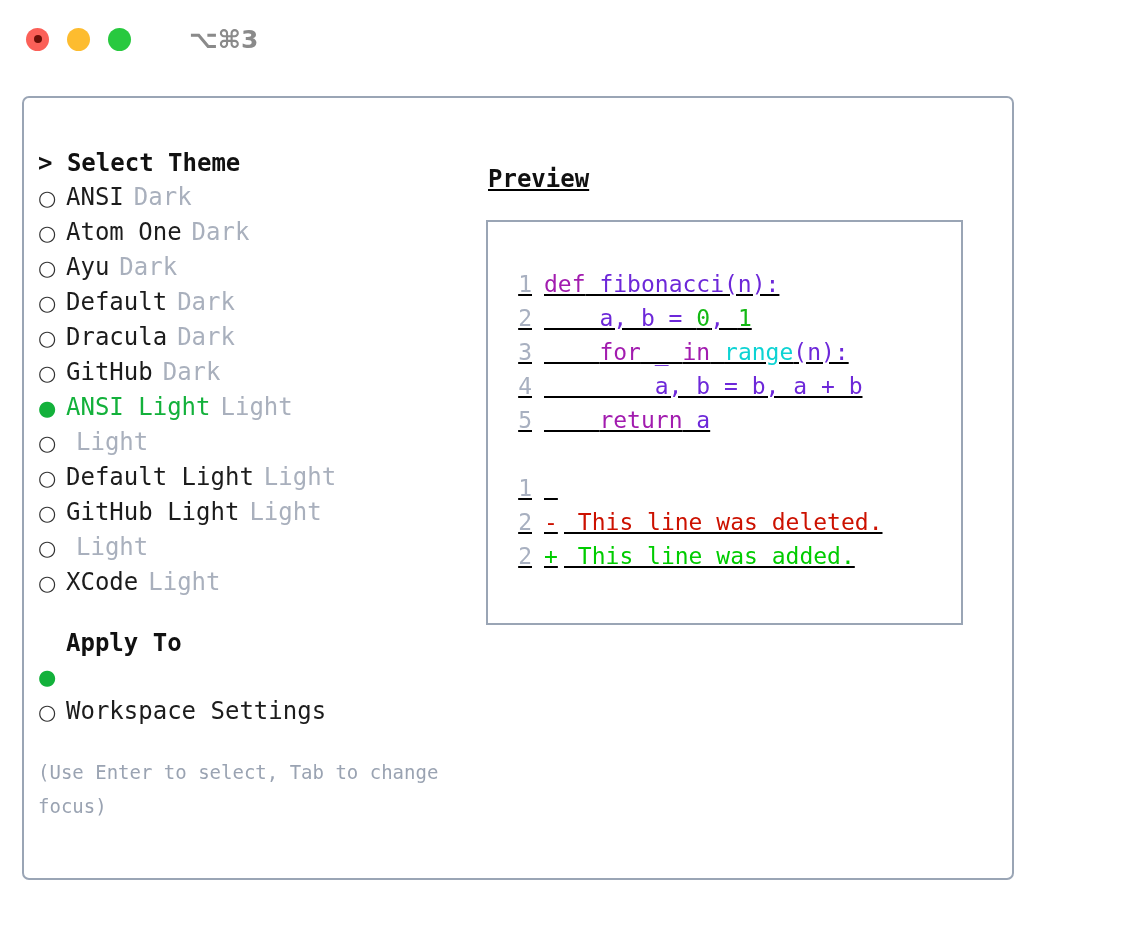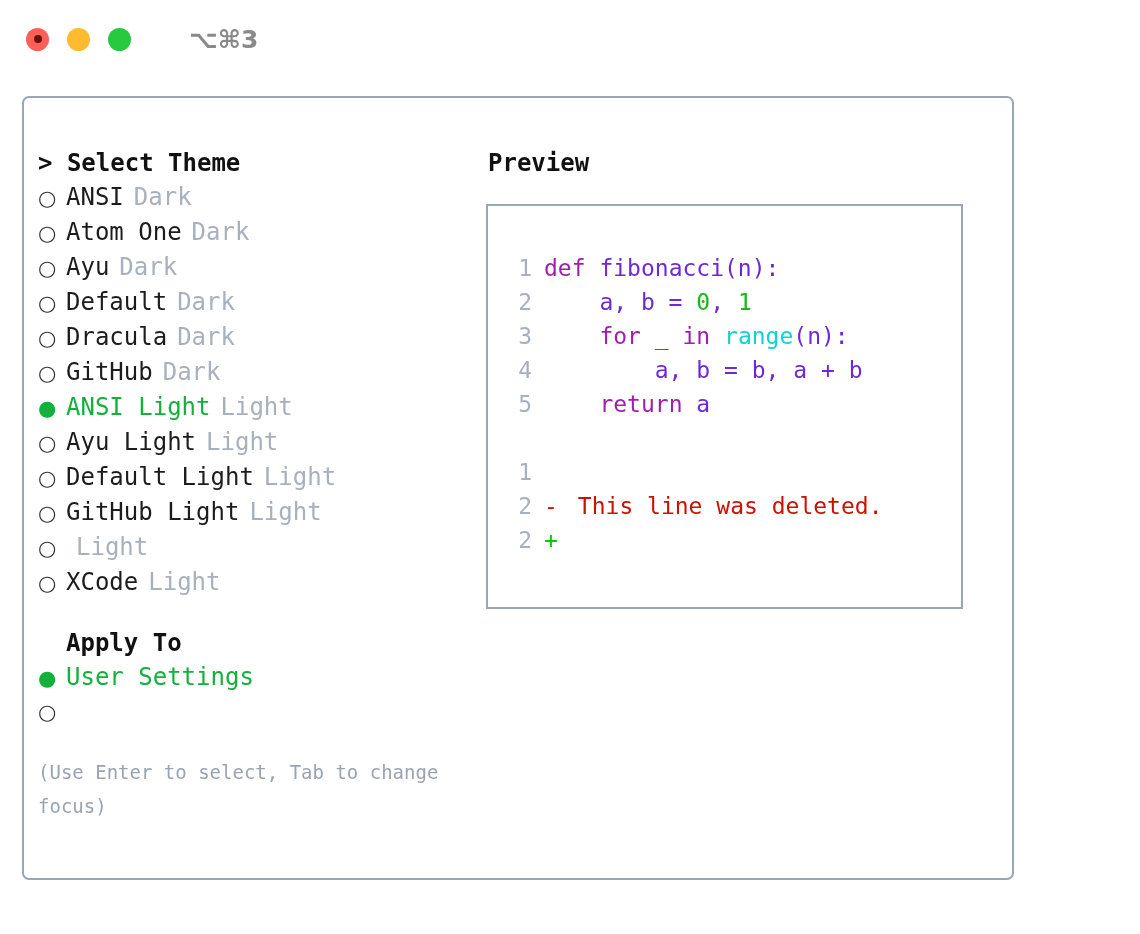--- a/index.html
+++ b/index.html
@@ -136,22 +136,23 @@
     line-height: 34px;
     color: #9aa3b2;
     width: 420px;
     white-space: pre-wrap;
     font-family: "DejaVu Sans Mono", "Liberation Mono", monospace;
   }
 
   
   #right-col {
     flex: 1 1 auto;
-    padding: 48px 0 0 0;
-    box-sizing: border-box;
+    padding: 64px 0 0 0;
+    box-sizing: border-box;
+    text-decoration: underline;
   }
 
   #preview-title {
     font-size: 24px;
     line-height: 34px;
     font-weight: bold;
     color: #111111;
     margin-left: 2px;
   }
 
@@ -215,34 +216,34 @@
         <div class="section-head bold">&gt; Select Theme</div>
 
         <div id="theme-list">
             <div class="opt-row"><span class="marker">○</span><span class="opt-name">ANSI</span><span class="opt-kind">Dark</span></div>
             <div class="opt-row"><span class="marker">○</span><span class="opt-name">Atom One</span><span class="opt-kind">Dark</span></div>
             <div class="opt-row"><span class="marker">○</span><span class="opt-name">Ayu</span><span class="opt-kind">Dark</span></div>
             <div class="opt-row"><span class="marker">○</span><span class="opt-name">Default</span><span class="opt-kind">Dark</span></div>
             <div class="opt-row"><span class="marker">○</span><span class="opt-name">Dracula</span><span class="opt-kind">Dark</span></div>
             <div class="opt-row"><span class="marker">○</span><span class="opt-name">GitHub</span><span class="opt-kind">Dark</span></div>
             <div class="opt-row selected"><span class="marker on">●</span><span class="opt-name">ANSI Light</span><span class="opt-kind">Light</span></div>
-            <div class="opt-row"><span class="marker">○</span><span class="opt-name">Ayu Light</span><span class="opt-kind">Light</span></div>
+            <div class="opt-row"><span class="marker">○</span><span class="opt-kind">Light</span></div>
             <div class="opt-row"><span class="marker">○</span><span class="opt-name">Default Light</span><span class="opt-kind">Light</span></div>
             <div class="opt-row"><span class="marker">○</span><span class="opt-name">GitHub Light</span><span class="opt-kind">Light</span></div>
             <div class="opt-row"><span class="marker">○</span><span class="opt-kind">Light</span></div>
             <div class="opt-row"><span class="marker">○</span><span class="opt-name">XCode</span><span class="opt-kind">Light</span></div>
           </div>
 
         <div class="spacer-sm"></div>
 
         <div class="section-head" style="padding-left:28px;font-weight:bold;">Apply To</div>
 
         <div id="apply-list">
-            <div class="opt-row selected"><span class="marker on">●</span><span class="opt-name">User Settings</span></div>
-            <div class="opt-row"><span class="marker">○</span></div>
+            <div class="opt-row selected"><span class="marker on">●</span></div>
+            <div class="opt-row"><span class="marker">○</span><span class="opt-name">Workspace Settings</span></div>
           </div>
 
         <div class="spacer-md"></div>
 
         <div id="hint">(Use Enter to select, Tab to change focus)</div>
       </div>
 
       <div id="right-col">
         <div id="preview-title">Preview</div>
 
@@ -250,20 +251,20 @@
           <div id="code-block">
               <div class="code-line"><span class="lineno">1</span><span class="codetext"><span class="tok-kw">def</span><span class="tok-plain"> fibonacci(n):</span></span></div>
               <div class="code-line"><span class="lineno">2</span><span class="codetext"><span class="tok-plain">    a, b = </span><span class="tok-num">0</span><span class="tok-plain">, </span><span class="tok-num">1</span></span></div>
               <div class="code-line"><span class="lineno">3</span><span class="codetext"><span class="tok-plain">    </span><span class="tok-kw">for</span><span class="tok-plain"> _ </span><span class="tok-kw">in</span><span class="tok-plain"> </span><span class="tok-fn">range</span><span class="tok-plain">(n):</span></span></div>
               <div class="code-line"><span class="lineno">4</span><span class="codetext"><span class="tok-plain">        a, b = b, a + b</span></span></div>
               <div class="code-line"><span class="lineno">5</span><span class="codetext"><span class="tok-plain">    </span><span class="tok-kw">return</span><span class="tok-plain"> a</span></span></div>
             </div>
           <div id="diff-block" class="diff-block">
               <div class="diff-line"><span class="lineno">1</span><span class="diff-sign diff-ctx"> </span></div>
               <div class="diff-line"><span class="lineno">2</span><span class="diff-sign diff-del">-</span><span class="diff-del"> This line was deleted.</span></div>
-              <div class="diff-line"><span class="lineno">2</span><span class="diff-sign diff-add">+</span></div>
+              <div class="diff-line"><span class="lineno">2</span><span class="diff-sign diff-add">+</span><span class="diff-add"> This line was added.</span></div>
             </div>
         </div>
       </div>
 
     </div>
   </div>
 </div>
 
 </body></html>

